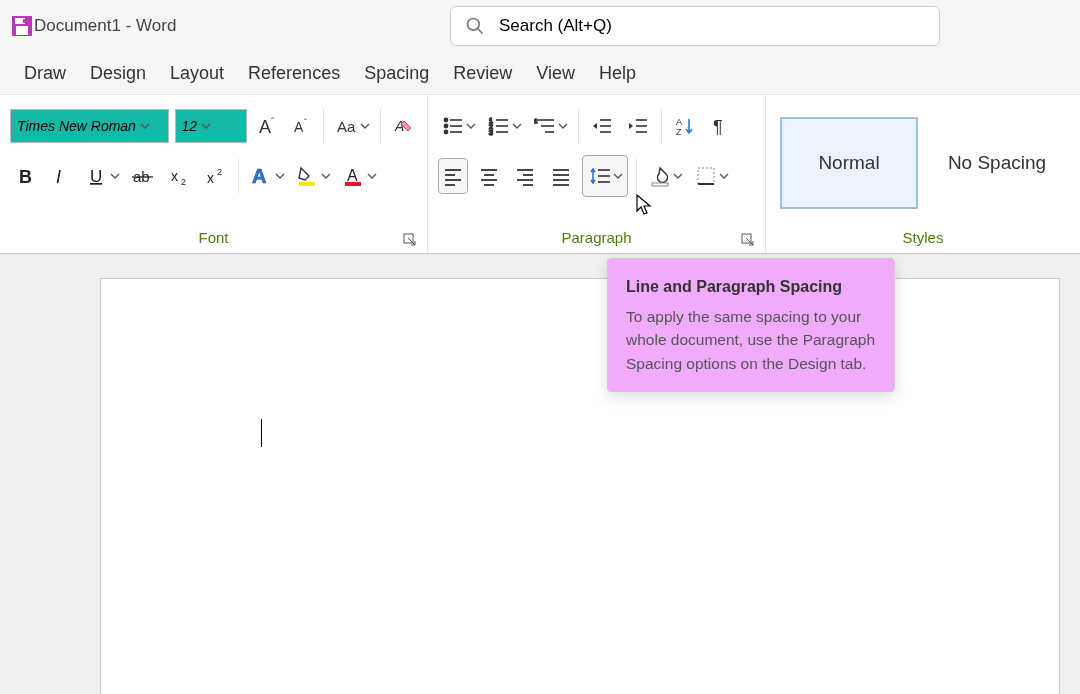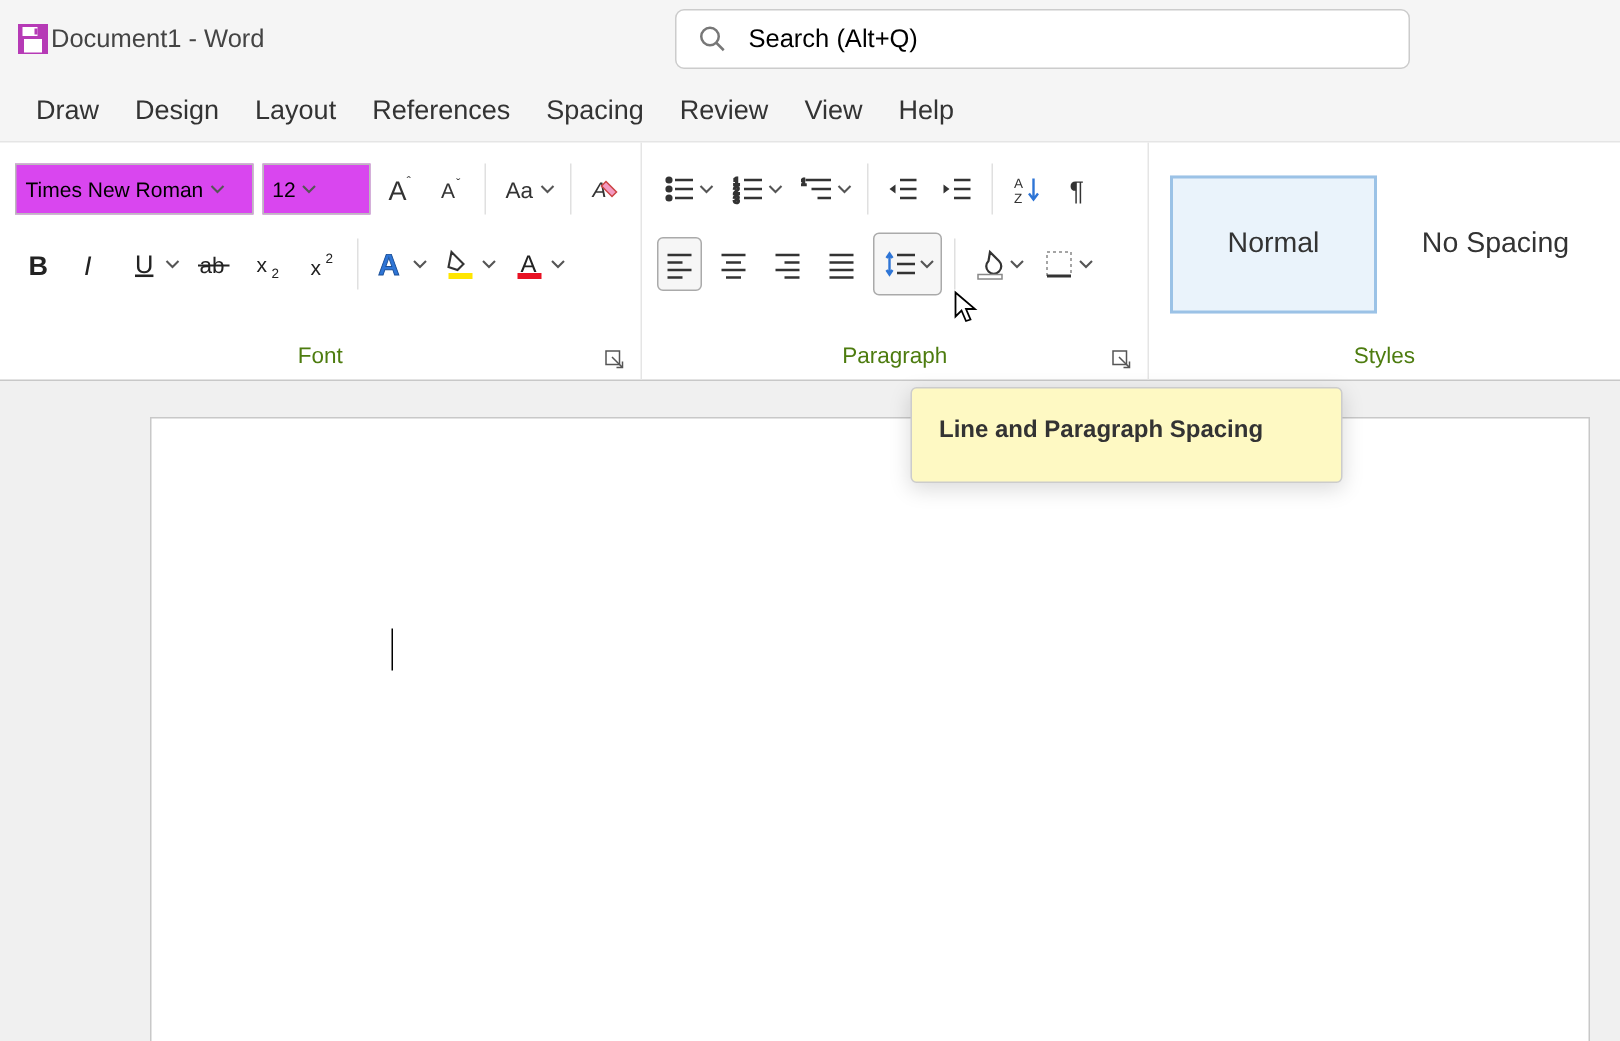--- a/index.html
+++ b/index.html
@@ -9,34 +9,34 @@
   .doctitle{font-size:17px;color:#444;}
   .searchbox{margin-left:auto;margin-right:130px;width:490px;height:40px;background:#fff;border:1px solid #ccc;border-radius:6px;display:flex;align-items:center;padding:0 14px;gap:14px;color:#000000;font-size:17px;}
   .menubar{height:42px;background:#f5f5f5;display:flex;align-items:center;padding:0 24px;gap:24px;color:#333;font-size:18px;}
   .menubar span{cursor:default;}
   .ribbon{height:160px;background:#fff;border-top:1px solid #e5e5e5;border-bottom:1px solid #c8c8c8;display:flex;}
   .group{border-right:1px solid #e5e5e5;padding:8px 10px 2px 10px;display:flex;flex-direction:column;}
   .group-content{flex:1;display:flex;flex-direction:column;gap:4px;}
   .group-label{height:28px;display:flex;align-items:center;justify-content:center;font-size:15px;color:#4d7c0f;position:relative;}
   .launcher{position:absolute;right:0;bottom:4px;}
   .row{display:flex;align-items:center;gap:6px;height:46px;}
-  .sel{border:1px solid #bbb;background:#d946ef;height:34px;display:flex;align-items:center;padding:0 6px;font-size:14px;}
+  .sel{border:1px solid #bbb;background:#14b8a6;height:34px;display:flex;align-items:center;padding:0 6px;font-size:14px;font-style:italic;}
   .sel .chev{margin-left:4px;}
   .btn{width:30px;height:36px;display:flex;align-items:center;justify-content:center;color:#333;}
   .sep{width:1px;height:34px;background:#e0e0e0;margin:0 2px;}
   .dd{display:flex;align-items:center;}
   .dd .chev{margin-left:-2px;}
   .active-box{border:1px solid #aaa;background:#f6f6f6;border-radius:4px;padding:2px;}
   .styles{padding:8px 14px 2px 14px;display:flex;flex-direction:column;flex:1;}
   .styleitems{flex:1;display:flex;gap:10px;align-items:center;}
   .stylecard{width:138px;height:92px;display:flex;align-items:center;justify-content:center;font-size:19px;color:#333;}
   .stylecard.selected{border:2px solid #9bc2e6;background:#eaf3fb;text-align:right;}
   .canvas{position:absolute;top:278px;left:100px;width:960px;height:420px;background:#fff;border:1px solid #c8c8c8;}
   .cursor-caret{position:absolute;left:160px;top:140px;width:1px;height:28px;background:#000;}
-  .tooltip{position:absolute;top:258px;left:607px;width:288px;background:#fef9c3;border:1px solid #ccc;border-radius:4px;box-shadow:0 4px 14px rgba(0,0,0,0.15);padding:16px 18px;font-size:15.5px;color:#555;line-height:1.5;}
+  .tooltip{position:absolute;top:258px;left:607px;width:288px;background:#f0abfc;border:1px solid #ccc;border-radius:4px;box-shadow:0 4px 14px rgba(0,0,0,0.15);padding:16px 18px;font-size:15.5px;color:#555;line-height:1.5;}
   .tooltip .tt-title{font-weight:600;color:#333;margin-bottom:6px;font-size:16px;}
   .tooltip p{margin-bottom:14px;}
   .tooltip p:last-child{margin-bottom:0;}
   svg{display:block;}
   .chev{width:12px;}
   .chev svg{width:10px;height:10px;}
   .mouse-cursor{position:absolute;top:193px;left:635px;pointer-events:none;}
 </style>
 </head>
 <body>
@@ -401,19 +401,20 @@
     </div>
   </div>
 </div>
 
 <div class="canvas">
   <div class="cursor-caret"></div>
 </div>
 
 <div class="tooltip">
   <div class="tt-title">Line and Paragraph Spacing</div>
+  <p>To apply the same spacing to your whole document, use the Paragraph Spacing options on the Design tab.</p>
 </div>
 
 <div class="mouse-cursor">
   <svg width="20" height="24">
       <path d="M2 2l0 16 4-4 3 7 3-1-3-7 6 0z" fill="#fff" stroke="#000" stroke-width="1.2"></path>
     </svg>
 </div>
 
 </body></html>

